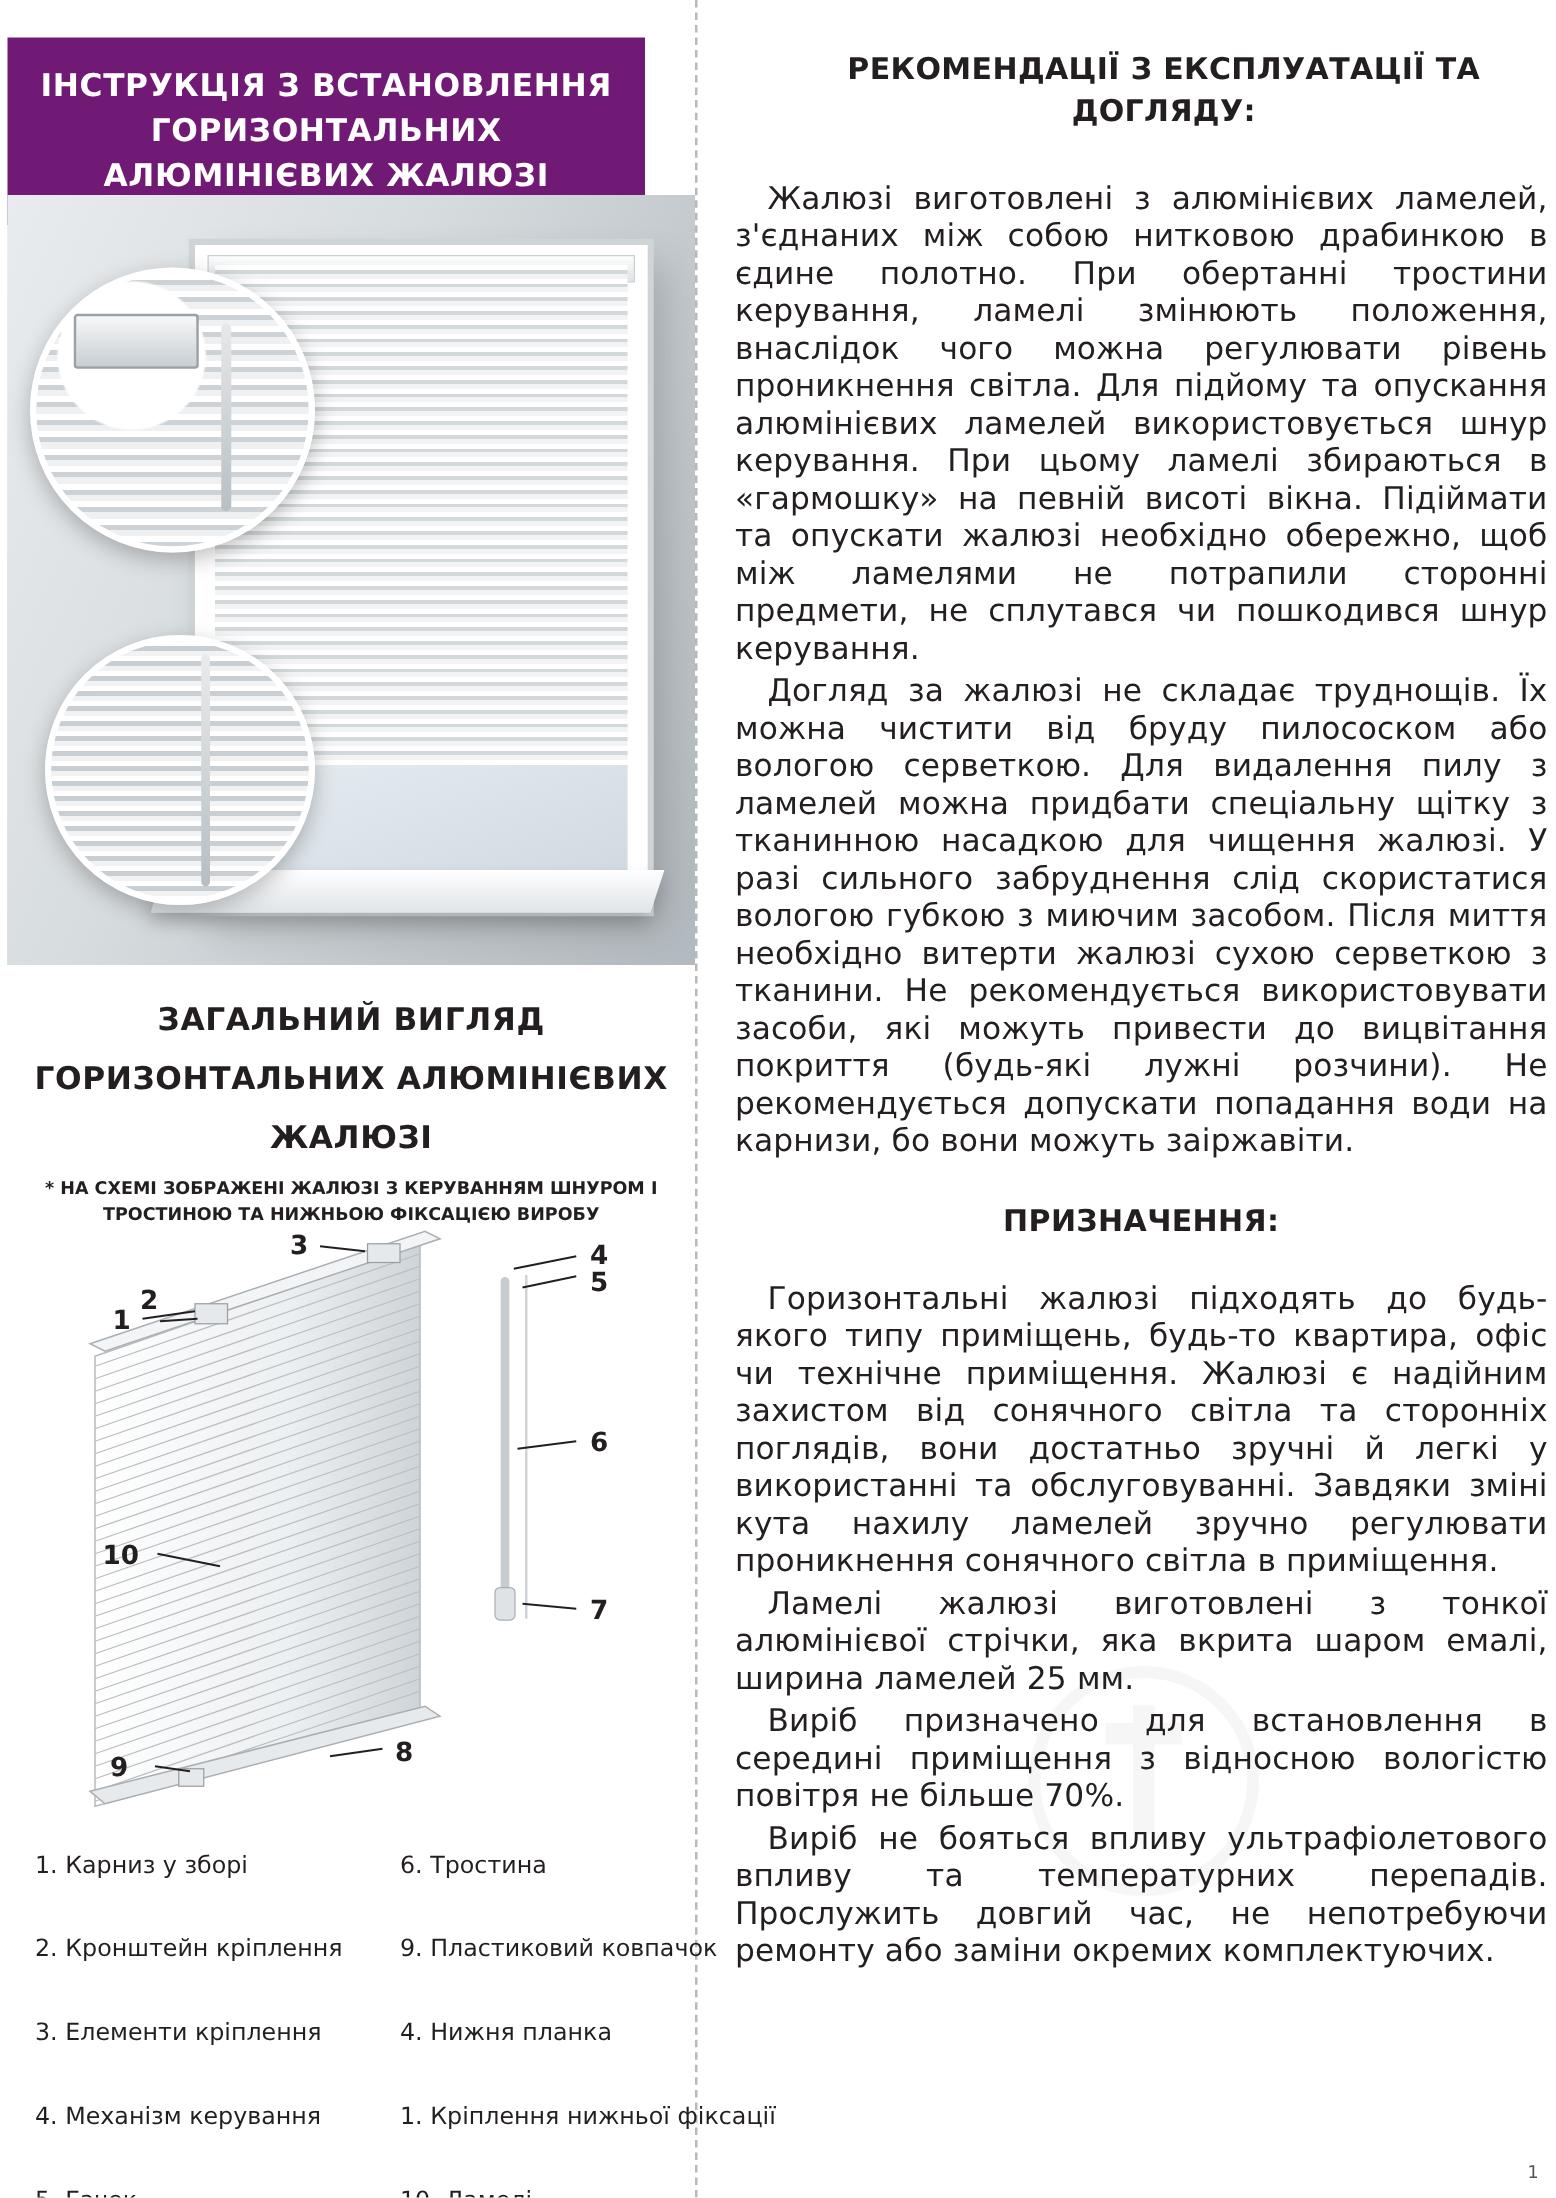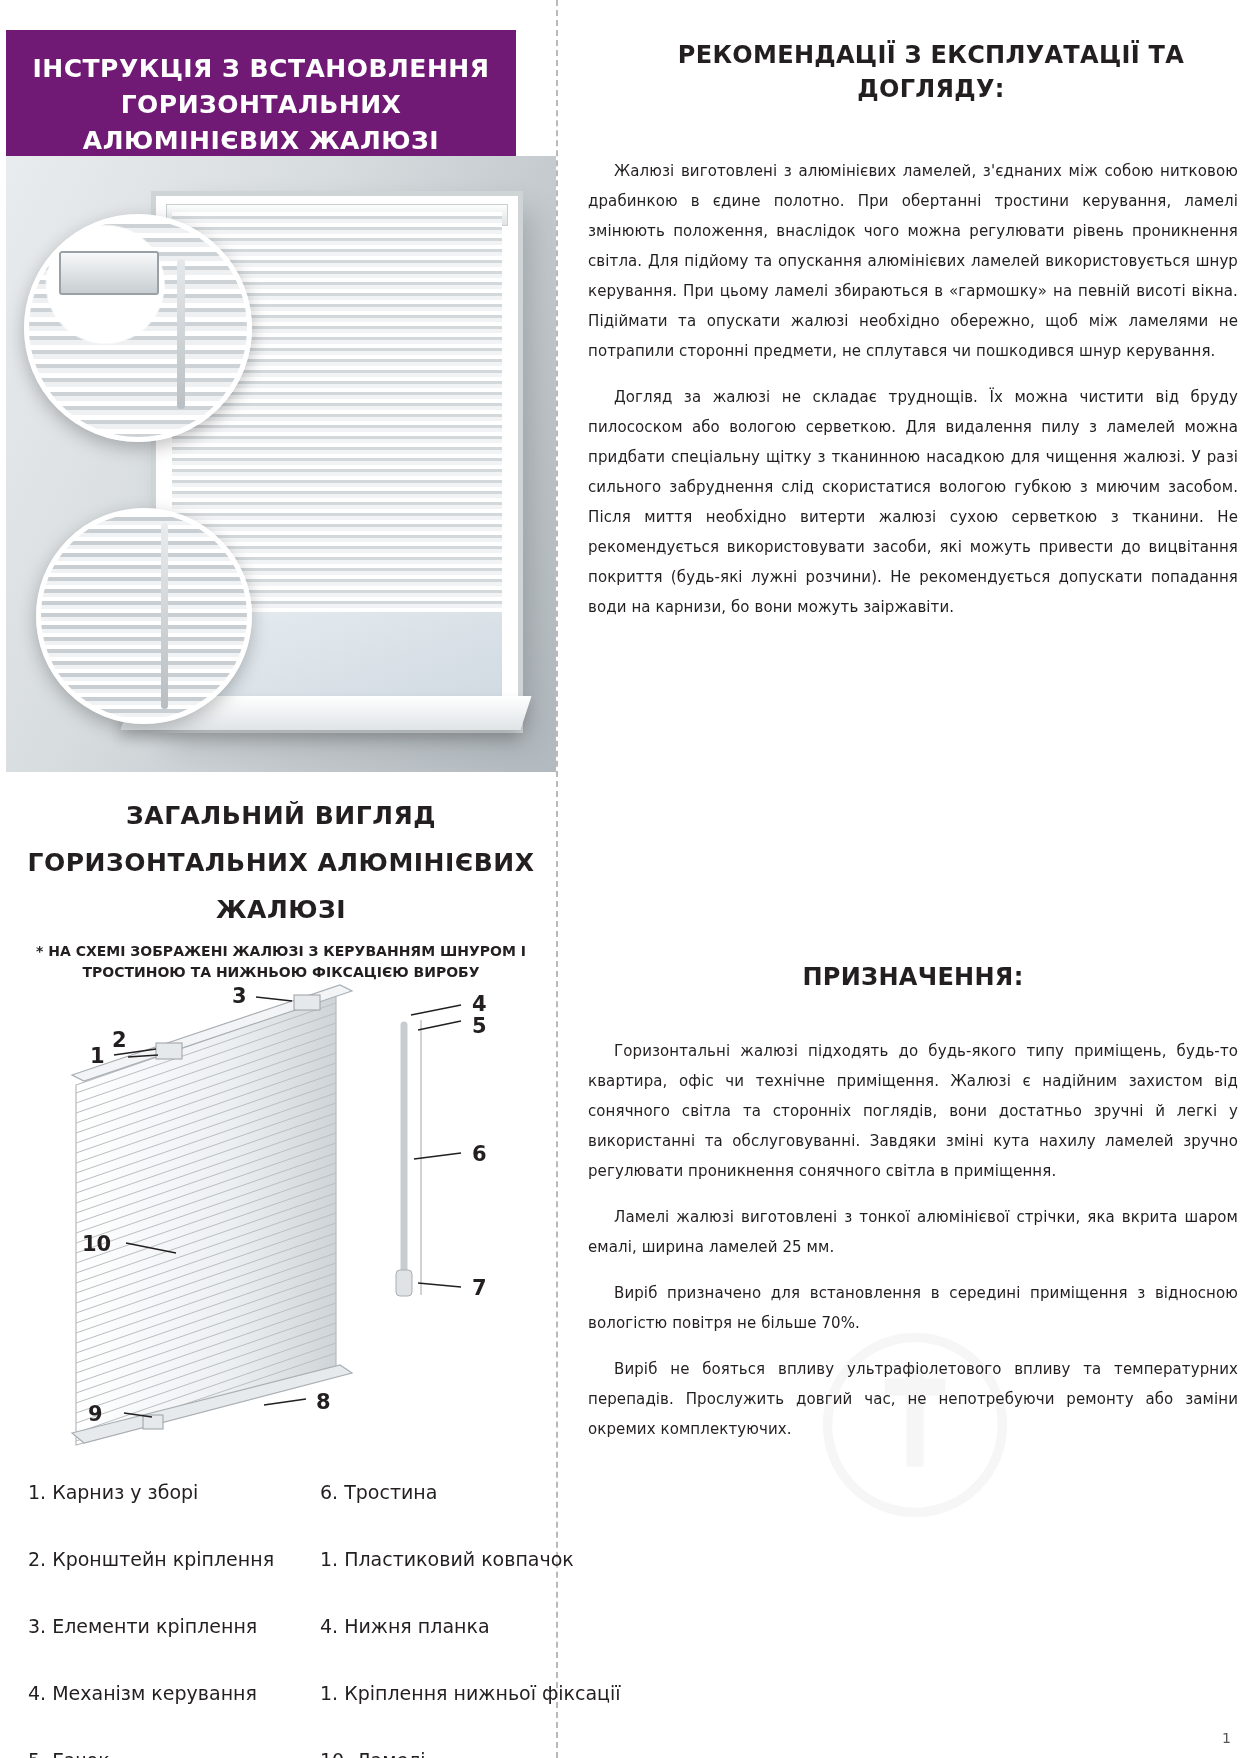--- a/index.html
+++ b/index.html
@@ -148,24 +148,24 @@
     text-align:center;font-weight:bold;text-transform:uppercase;
     font-size:24px;line-height:34px;letter-spacing:.3px;
     margin:0;
   }
   .r-head1{position:absolute;left:28px;top:38px;width:650px;}
   .r-body1{position:absolute;left:10px;top:140px;width:650px;}
   .r-head2{position:absolute;left:10px;top:960px;width:650px;}
   .r-body2{position:absolute;left:10px;top:1020px;width:650px;}
 
   .r-body1 p, .r-body2 p{
-    margin:16px 0 2px;
+    margin:4px 0 2px;
     text-align:justify;
     text-justify:inter-word;
-    font-size:15px;
+    font-size:25px;
     line-height:30px;
     letter-spacing:.1px;
     text-indent:26px;
   }
   .pagenum{
     position:absolute;right:14px;bottom:12px;
     font-size:14px;color:#555;
   }
 </style>
 </head>
@@ -309,21 +309,21 @@
           <text x="310" y="434">8</text>
           <text x="82" y="446">9</text>
         </g>
       </svg>
     </div>
 
     <div class="legend">
       <div>1. Карниз у зборі</div>
       <div>6. Тростина</div>
       <div>2. Кронштейн кріплення</div>
-      <div>1. Пластиковий ковпачок</div>
+      <div>9. Пластиковий ковпачок</div>
       <div>3. Елементи кріплення</div>
       <div>4. Нижня планка</div>
       <div>4. Механізм керування</div>
       <div>1. Кріплення нижньої фіксації</div>
       <div>5. Гачок</div>
       <div>10. Ламелі</div>
     </div>
   </div>
 
   <div class="right-col">

